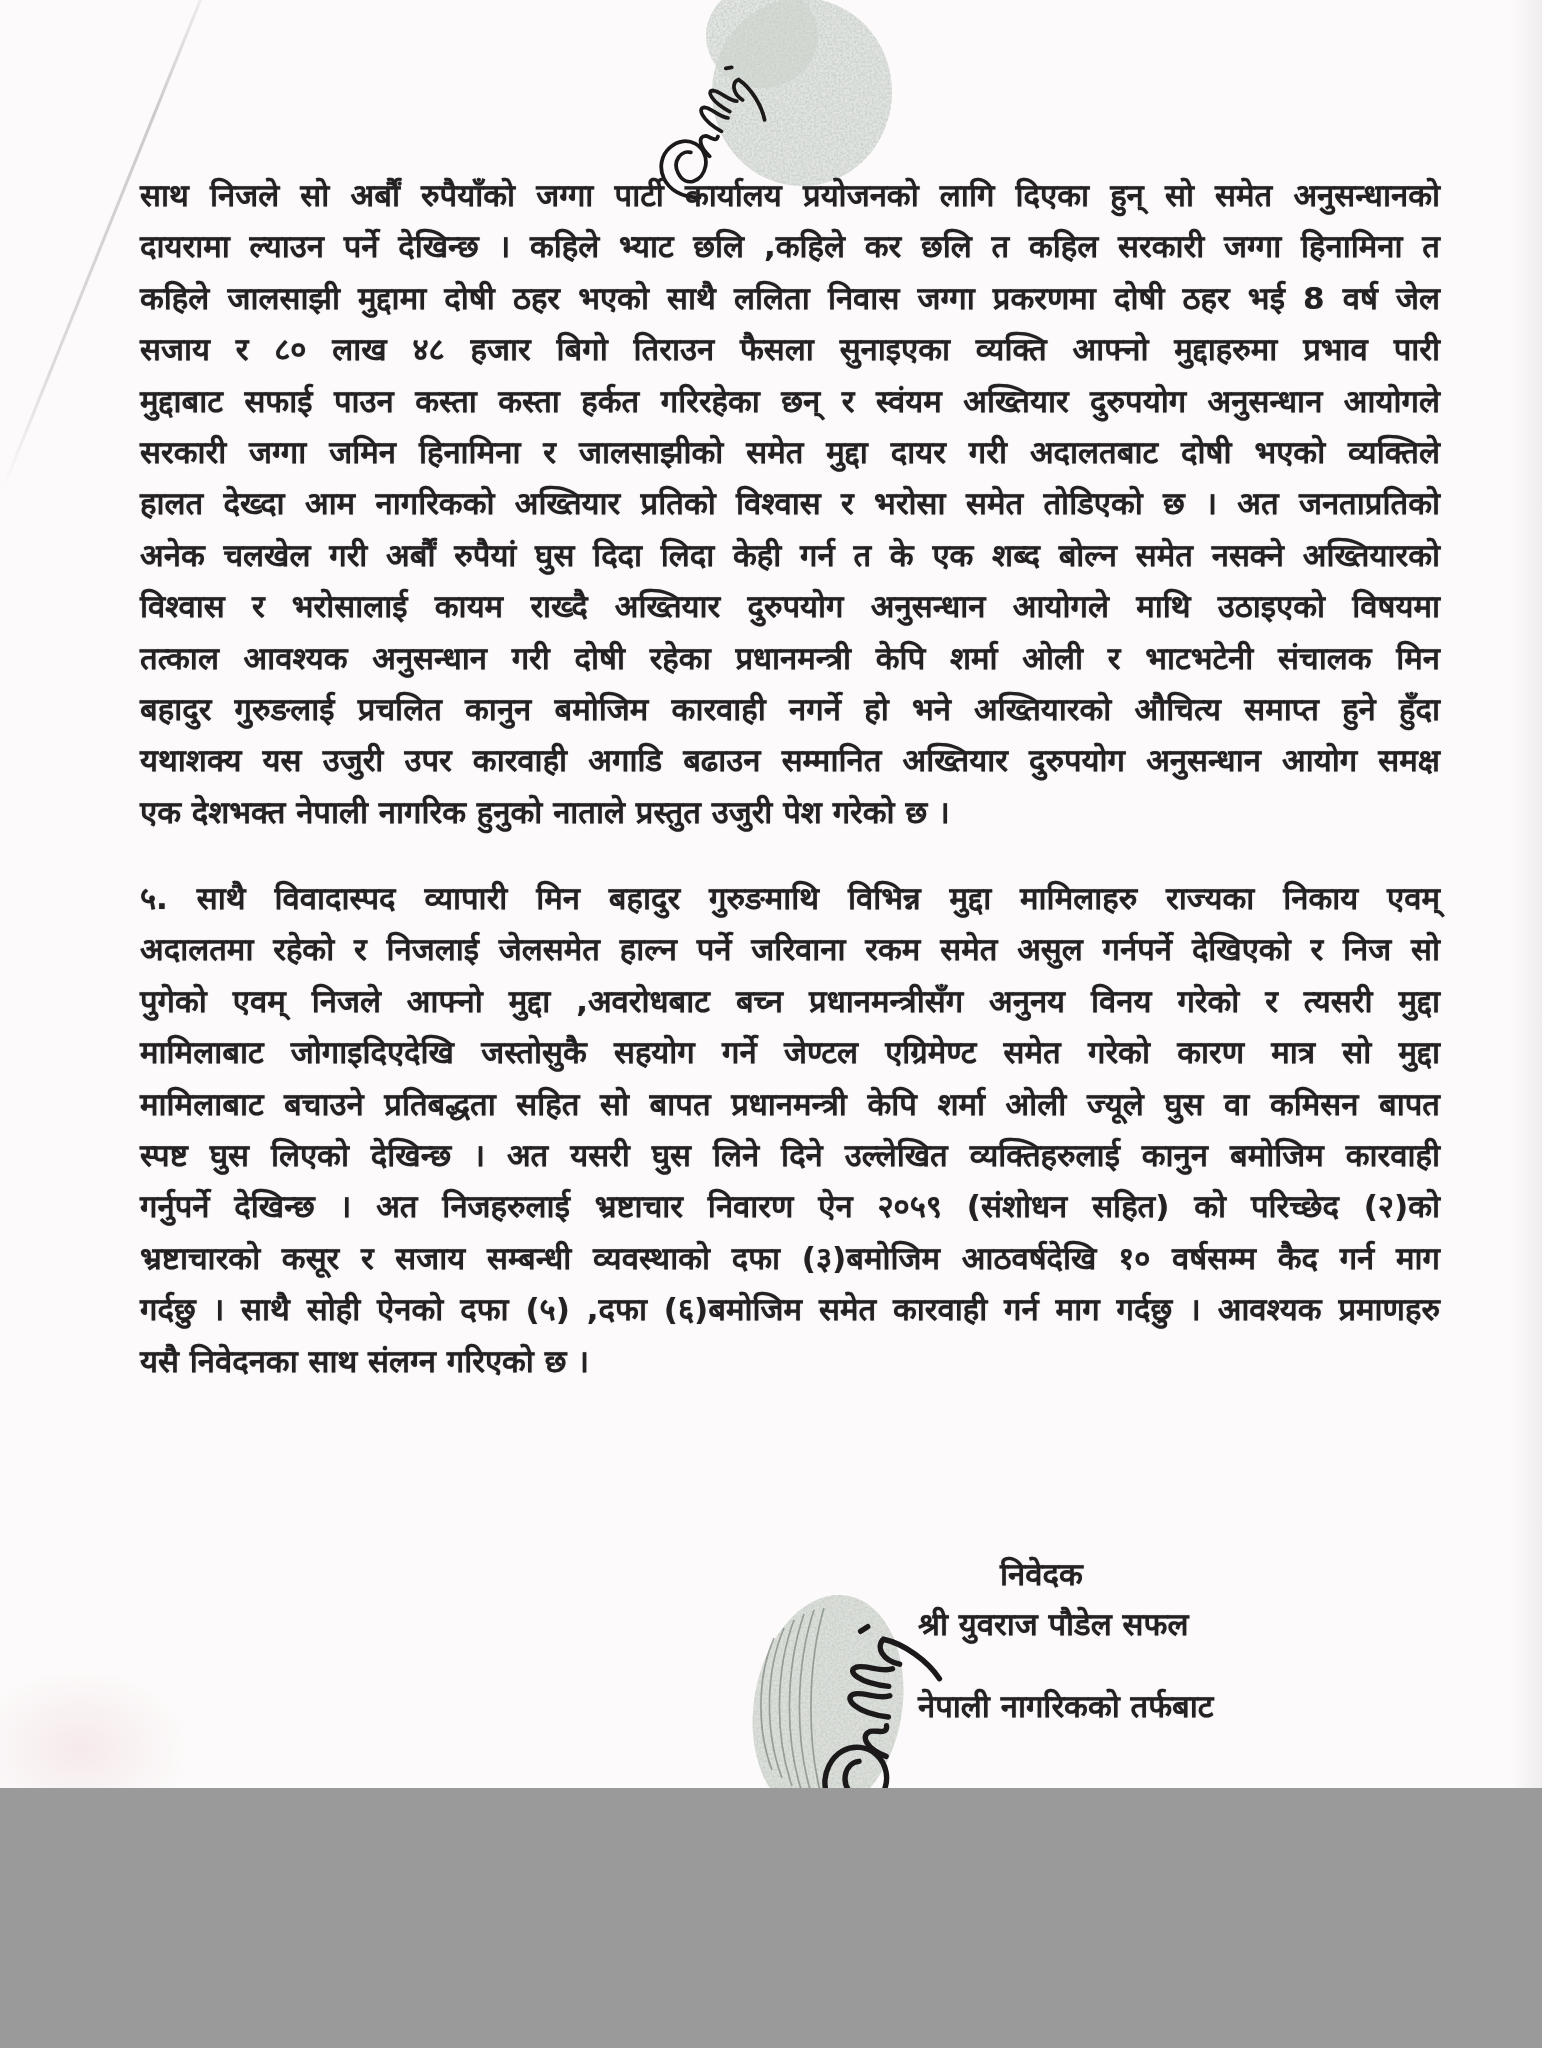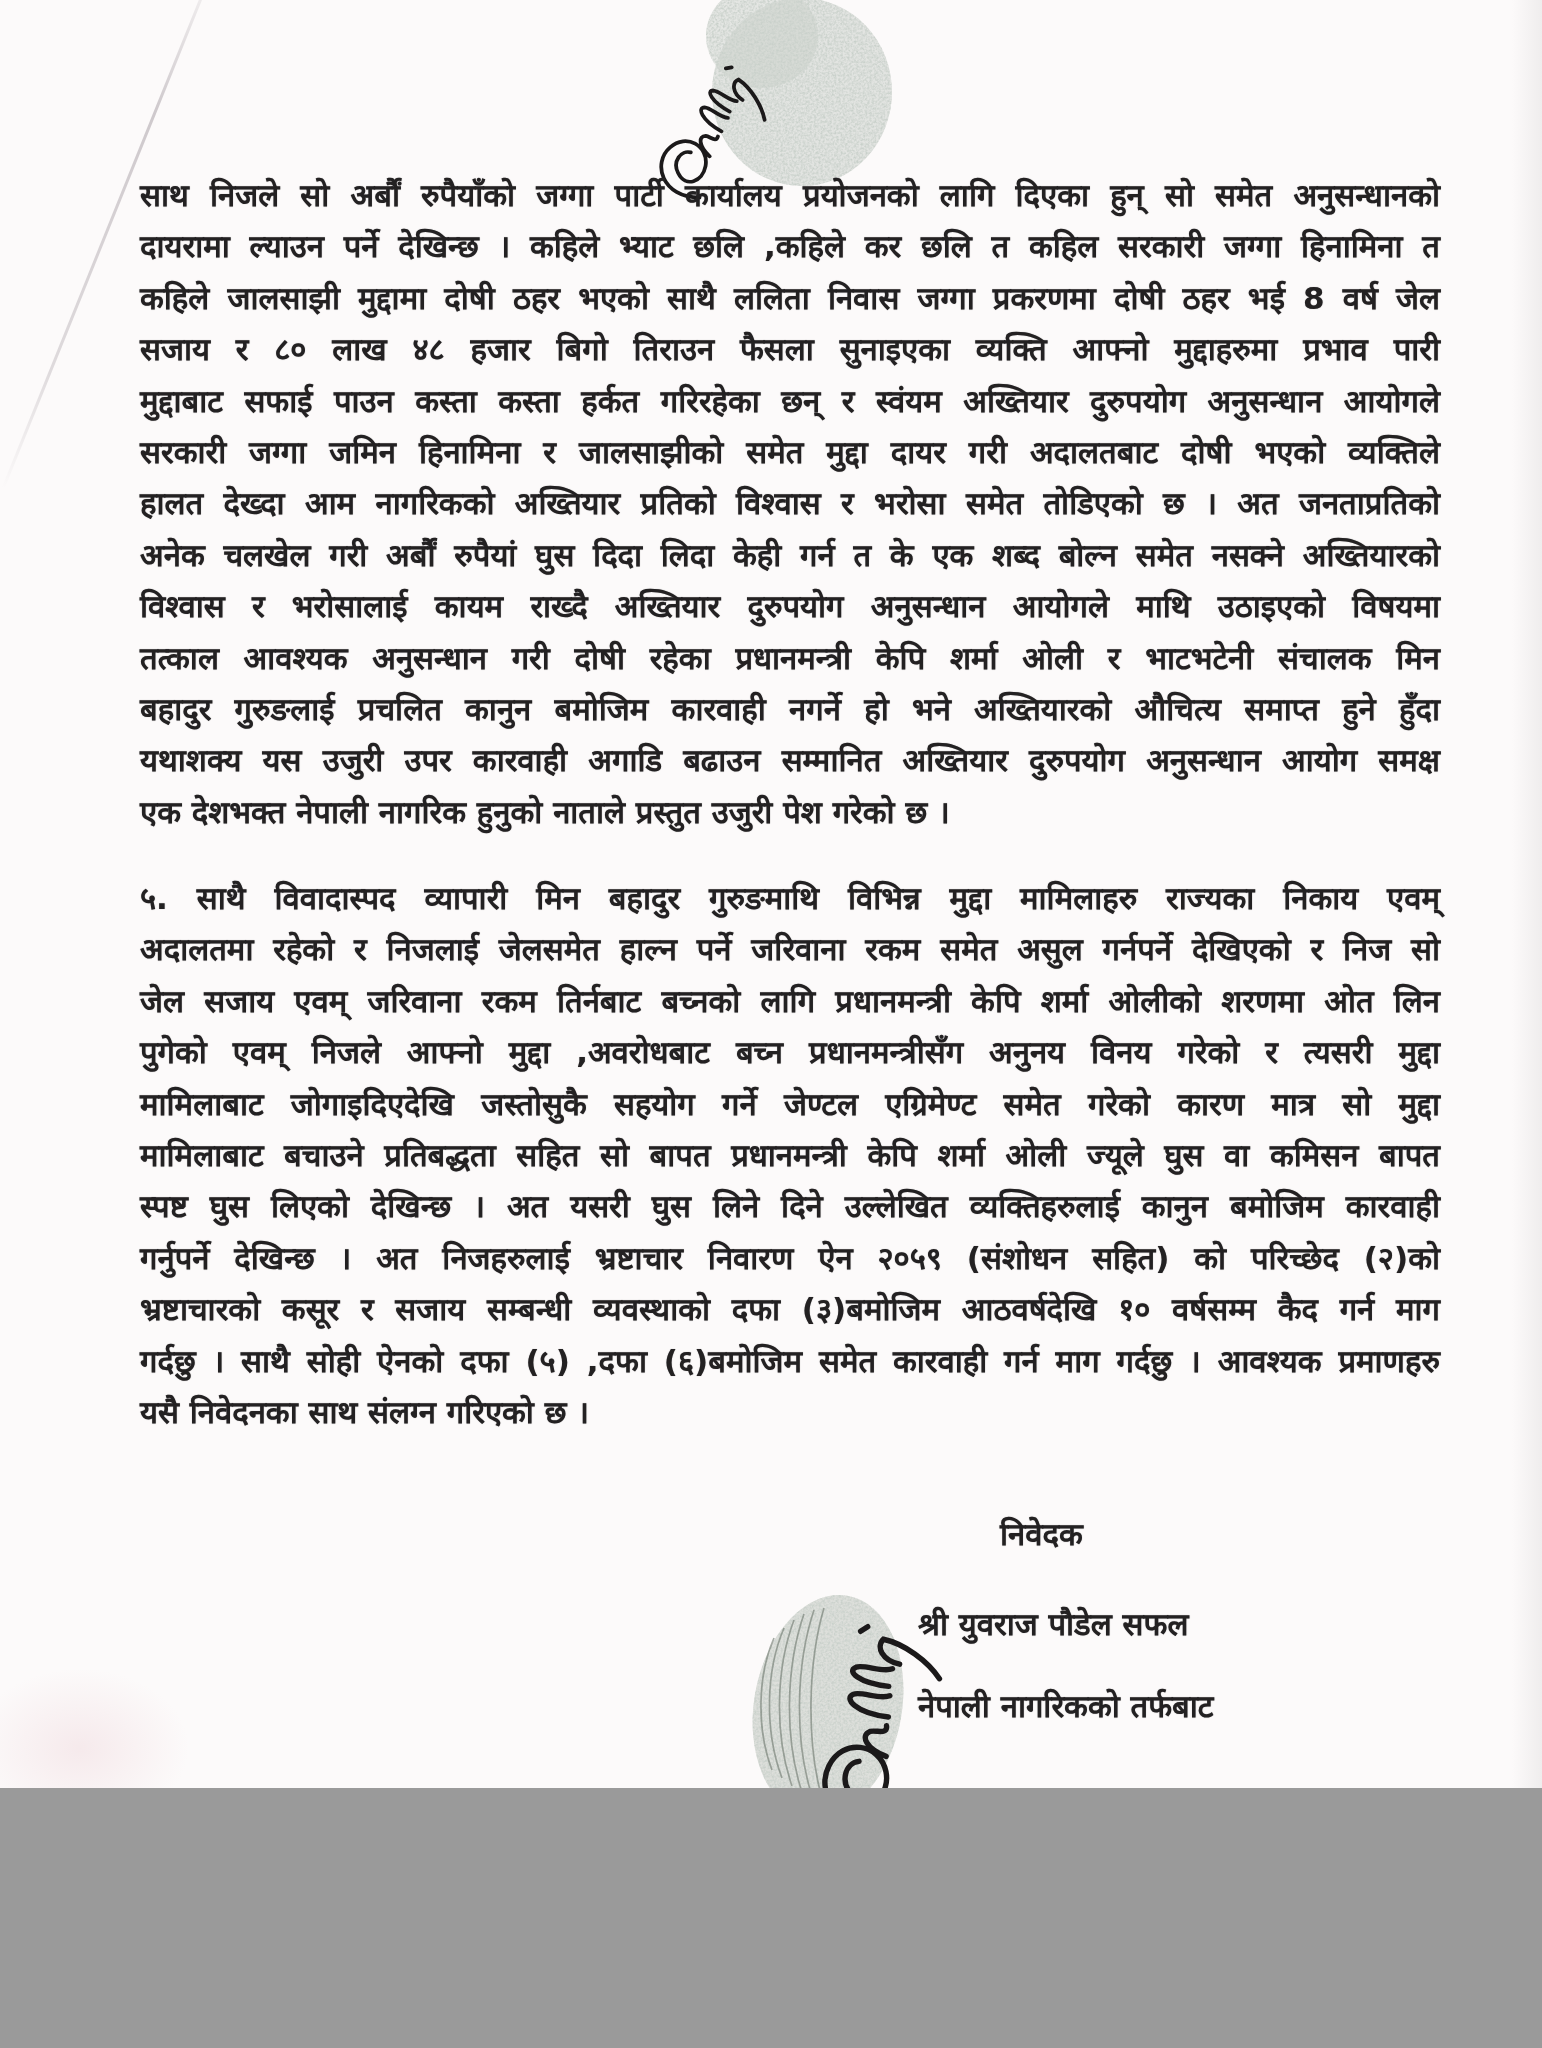--- a/index.html
+++ b/index.html
@@ -39,21 +39,21 @@
     text-align:justify;text-align-last:justify;
     overflow:visible;
   }
   .para .doc-line{white-space:normal;}
   .para .doc-line:last-child{text-align-last:left;}
   .para2{margin-top:35px;}
   .sig-label{
     position:absolute;font-size:31px;font-weight:bold;
     text-shadow:0 0 1px rgba(25,23,24,.4);white-space:pre;
   }
-  .applicant-label{left:1000px;top:1512px;text-align:center;}
+  .applicant-label{left:1000px;top:1552px;text-align:center;}
   .applicant-name{left:918px;top:1602px;}
   .applicant-role{left:918px;top:1684px;}
   .date-line{left:358px;top:1832px;}
   .stamp{position:absolute;}
   .stamp-top{left:630px;top:-12px;width:290px;height:215px;}
   .stamp-bottom{left:728px;top:1578px;width:215px;height:258px;}
 </style>
 </head>
 <body>
 
@@ -102,21 +102,20 @@
         <div class="doc-line">अनेक चलखेल गरी अर्बौं रुपैयां घुस दिदा लिदा केही गर्न त के एक शब्द बोल्न समेत नसक्ने अख्तियारको</div>
         <div class="doc-line">विश्वास र भरोसालाई कायम राख्दै अख्तियार दुरुपयोग अनुसन्धान आयोगले माथि उठाइएको विषयमा</div>
         <div class="doc-line">तत्काल आवश्यक अनुसन्धान गरी दोषी रहेका प्रधानमन्त्री केपि शर्मा ओली र भाटभटेनी संचालक मिन</div>
         <div class="doc-line">बहादुर गुरुङलाई प्रचलित कानुन बमोजिम कारवाही नगर्ने हो भने अख्तियारको औचित्य समाप्त हुने हुँदा</div>
         <div class="doc-line">यथाशक्य यस उजुरी उपर कारवाही अगाडि बढाउन सम्मानित अख्तियार दुरुपयोग अनुसन्धान आयोग समक्ष</div>
         <div class="doc-line">एक देशभक्त नेपाली नागरिक हुनुको नाताले  प्रस्तुत उजुरी पेश गरेको छ ।</div>
       </div>
     <div class="para para2">
         <div class="doc-line">५. साथै विवादास्पद व्यापारी मिन बहादुर गुरुङमाथि विभिन्न मुद्दा मामिलाहरु राज्यका निकाय एवम्</div>
         <div class="doc-line">अदालतमा रहेको र निजलाई जेलसमेत हाल्न पर्ने जरिवाना रकम समेत असुल गर्नपर्ने देखिएको र निज सो</div>
-        <div class="doc-line">जेल सजाय एवम् जरिवाना रकम तिर्नबाट बच्नको लागि प्रधानमन्त्री केपि शर्मा ओलीको शरणमा ओत लिन</div>
         <div class="doc-line">पुगेको एवम् निजले आफ्नो मुद्दा ,अवरोधबाट बच्न प्रधानमन्त्रीसँग अनुनय विनय गरेको र त्यसरी मुद्दा</div>
         <div class="doc-line">मामिलाबाट जोगाइदिएदेखि जस्तोसुकै सहयोग गर्ने जेण्टल एग्रिमेण्ट समेत गरेको कारण मात्र सो मुद्दा</div>
         <div class="doc-line">मामिलाबाट बचाउने प्रतिबद्धता सहित सो बापत प्रधानमन्त्री केपि शर्मा ओली ज्यूले घुस वा कमिसन बापत</div>
         <div class="doc-line">स्पष्ट घुस लिएको देखिन्छ ।  अत यसरी घुस लिने दिने उल्लेखित व्यक्तिहरुलाई कानुन बमोजिम कारवाही</div>
         <div class="doc-line">गर्नुपर्ने देखिन्छ । अत निजहरुलाई भ्रष्टाचार निवारण ऐन २०५९ (संशोधन सहित) को  परिच्छेद (२)को</div>
         <div class="doc-line">भ्रष्टाचारको कसूर  र सजाय सम्बन्धी व्यवस्थाको दफा (३)बमोजिम आठवर्षदेखि १० वर्षसम्म कैद गर्न माग</div>
         <div class="doc-line">गर्दछु । साथै सोही ऐनको दफा (५) ,दफा (६)बमोजिम समेत कारवाही गर्न माग गर्दछु । आवश्यक प्रमाणहरु</div>
         <div class="doc-line">यसै निवेदनका साथ संलग्न गरिएको छ ।</div>
       </div>
   </div>

